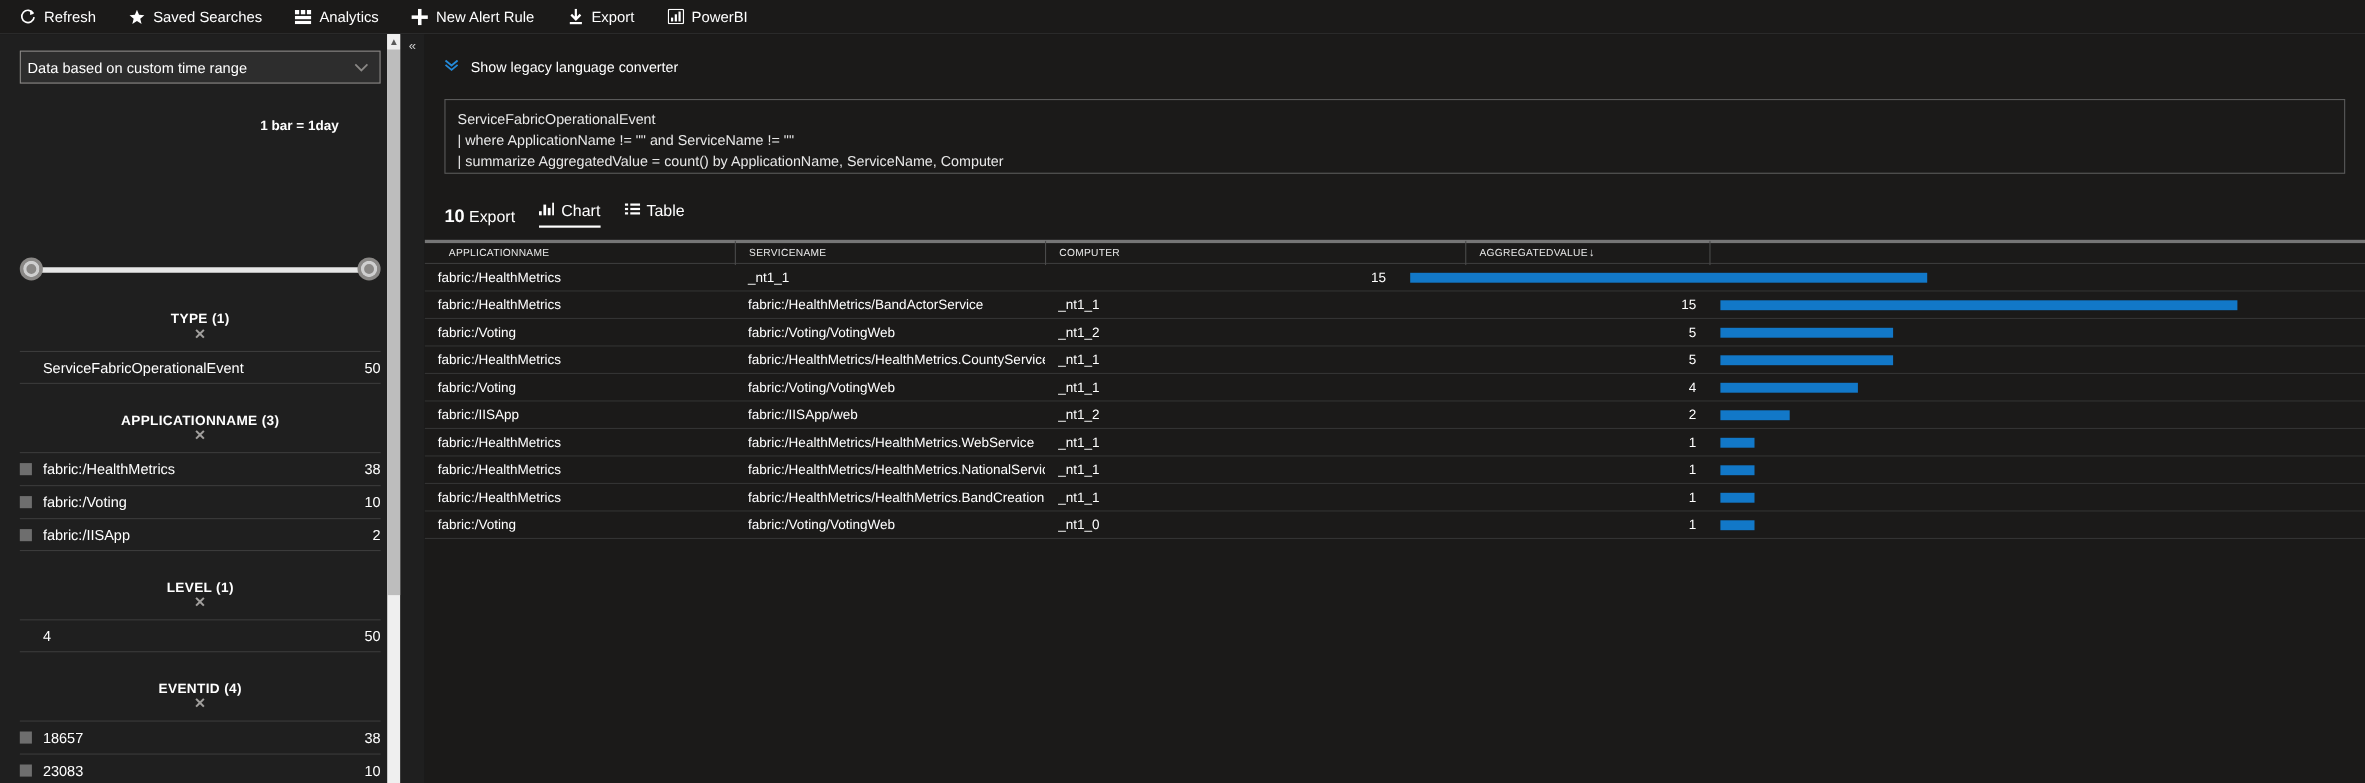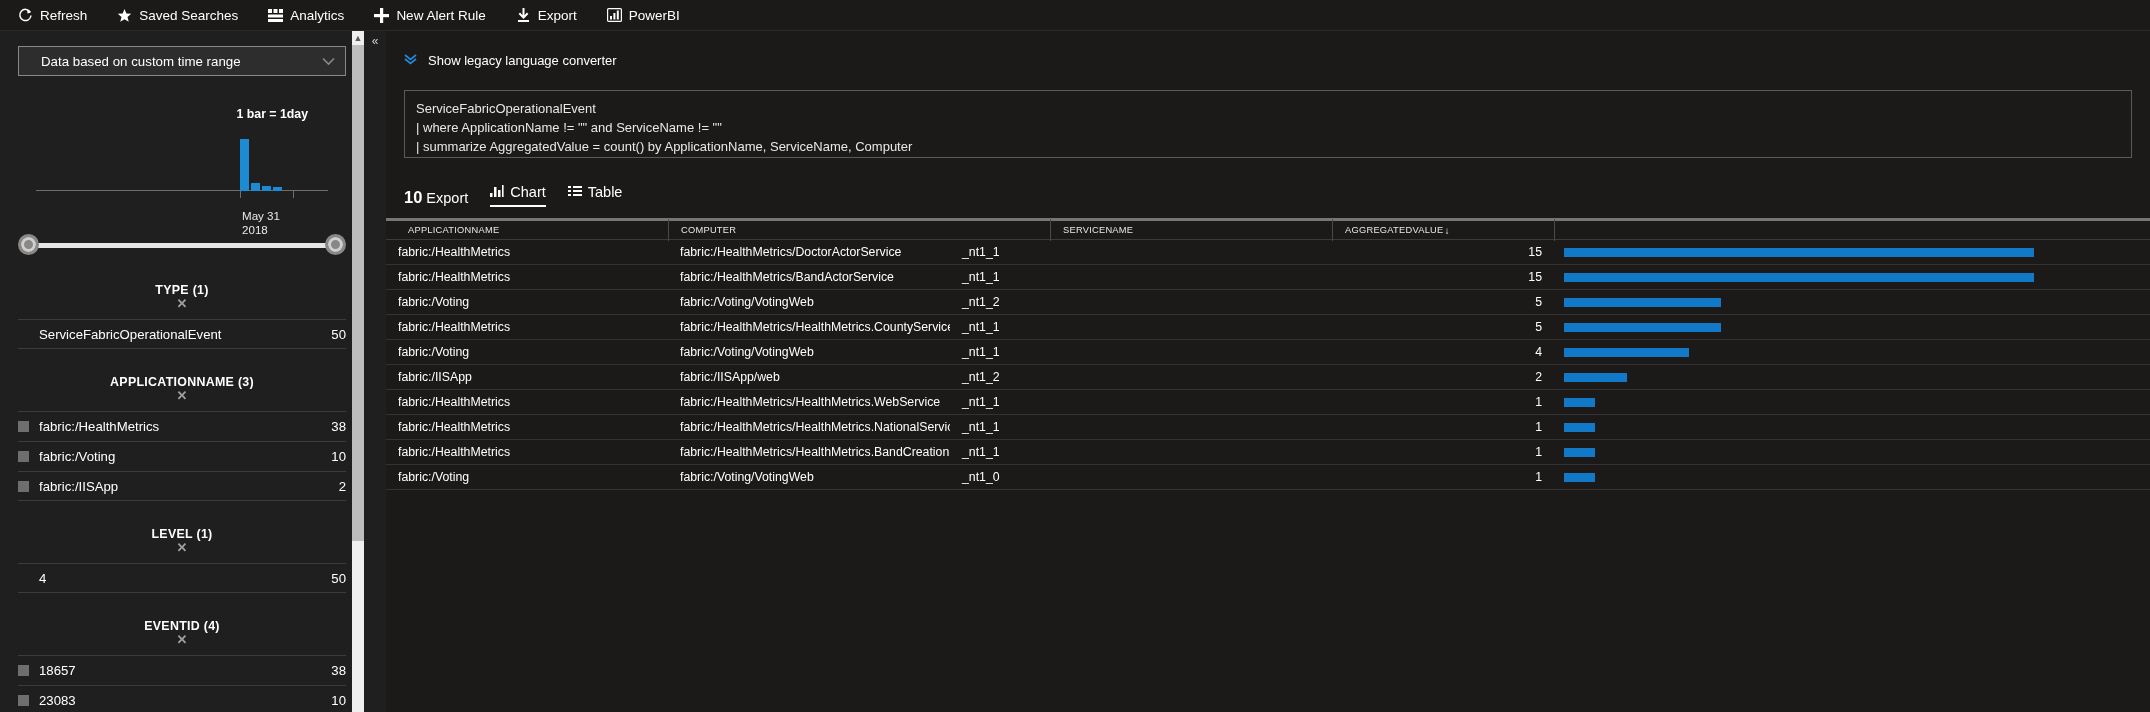--- a/index.html
+++ b/index.html
@@ -40,21 +40,21 @@
     overflow: hidden;
   }
   #left-inner { padding: 0 18px; }
 
   #timerange-select {
     margin: 15px 0 0 0;
     height: 30px;
     border: 1px solid #8a8886;
     background: #2d2d2d;
     display: flex; align-items: center;
-    padding: 0 22px;
+    padding: 0 6px;
     font-size: 13.3px;
     color: #ffffff;
     position: relative;
     cursor: pointer;
   }
   #timerange-chevron {
     position: absolute; right: 10px; top: 50%; transform: translateY(-50%);
     color: #8a8886;
   }
 
@@ -277,31 +277,20 @@
         <span>Data based on custom time range</span>
         <span id="timerange-chevron">
           <svg width="13" height="8" viewBox="0 0 13 8">
               <path d="M1 1 L6.5 6.5 L12 1" stroke="#8a8886" stroke-width="1.6" fill="none"></path>
             </svg>
         </span>
       </div>
 
       <div id="histo-wrap">
         <div id="bar-legend">1 bar = 1day</div>
-        <div id="histo">
-          <div id="axis"></div>
-          <div class="hbar" style="left:204px;width:9px;height:52px;"></div>
-          <div class="hbar" style="left:215px;width:9px;height:8px;"></div>
-          <div class="hbar" style="left:226px;width:9px;height:5px;"></div>
-          <div class="hbar" style="left:237px;width:9px;height:4px;"></div>
-          <div id="tickline" style="left:204px;"></div>
-          <div id="tickline2" style="left:257px;"></div>
-          <div id="axis-label" style="left:206px;">May 31
-2018</div>
-        </div>
       </div>
 
       <div id="slider">
         <div id="slider-track"></div>
         <div class="slider-thumb" id="thumb-left"></div>
         <div class="slider-thumb" id="thumb-right"></div>
       </div>
 
       <div id="facets">
           <div class="facet">
@@ -420,32 +409,31 @@
               <rect x="5" y="9" width="9" height="2" fill="#ffffff"></rect>
           </svg>
         </span>
         <span>Table</span>
       </div>
     </div>
 
     <div id="table">
       <div id="thead">
           <div class="th c-app">APPLICATIONNAME</div>
+          <div class="th c-svc th-sep">SERVICENAME</div>
           <div class="th c-cmp th-sep">COMPUTER</div>
-          <div class="th c-svc th-sep">SERVICENAME</div>
           <div class="th c-val th-sep">
             <span>AGGREGATEDVALUE</span>
             <span class="sort-arrow">↓</span>
           </div>
           <div class="th c-bar th-sep"></div>
         </div>
       <div id="tbody">
           <div class="trow">
             <div class="td c-app">fabric:/HealthMetrics</div>
-            <div class="td c-svc">fabric:/HealthMetrics/DoctorActorService</div>
             <div class="td c-cmp">_nt1_1</div>
             <div class="td c-val">15</div>
             <div class="barcell">
               <div class="bar" style="width:470px;background:#1278c8;"></div>
             </div>
           </div>
           <div class="trow">
             <div class="td c-app">fabric:/HealthMetrics</div>
             <div class="td c-svc">fabric:/HealthMetrics/BandActorService</div>
             <div class="td c-cmp">_nt1_1</div>

